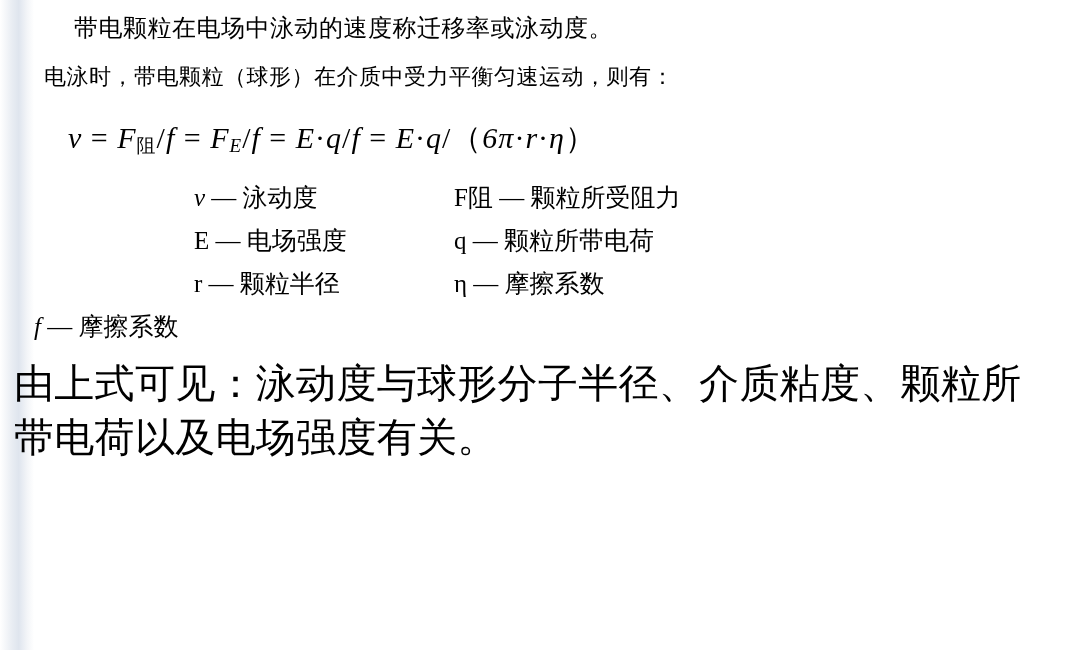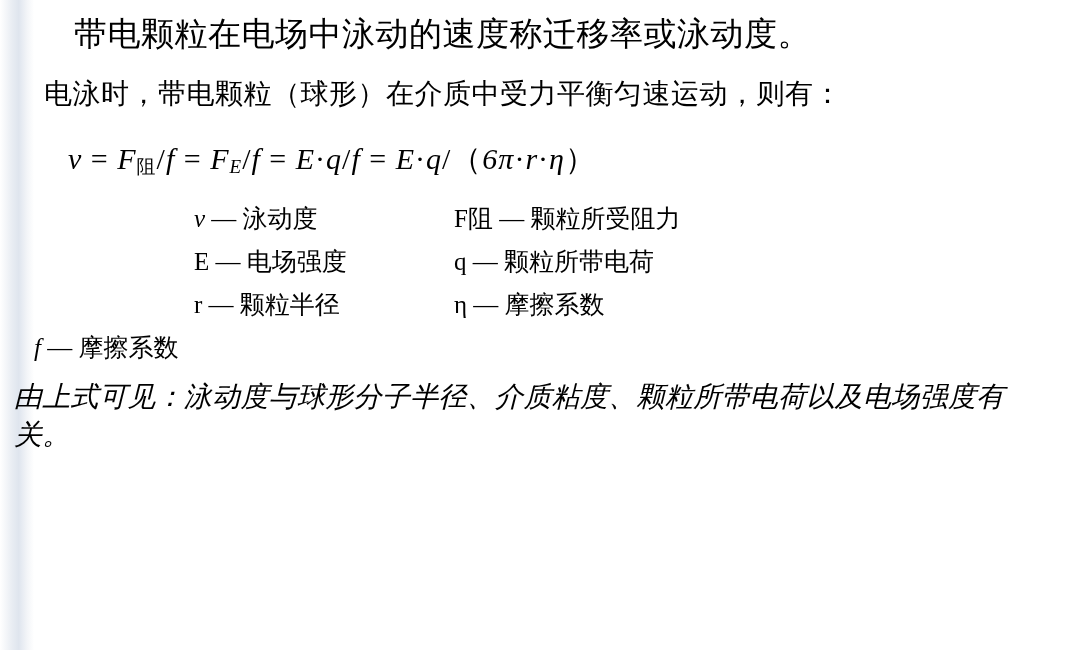--- a/index.html
+++ b/index.html
@@ -28,27 +28,27 @@
   .slide {
     position: relative;
     z-index: 1;
     width: 1073px;
     height: 650px;
     box-sizing: border-box;
     padding: 6px 14px 0 14px;
   }
 
   .line-1 {
-    font-size: 33px;
+    font-size: 24px;
     margin: 6px 0 0 60px;
     letter-spacing: 0.5px;
     white-space: nowrap;
   }
   .line-2 {
-    font-size: 28px;
+    font-size: 22px;
     margin: 18px 0 0 30px;
     letter-spacing: 0.5px;
     white-space: nowrap;
     font-family: Liberation Serif, serif;
   }
 
   .formula {
     font-size: 30px;
     font-style: italic;
     margin: 26px 0 7px 54px;
@@ -92,25 +92,24 @@
   .ital {
     font-style: italic;
   }
   .sub-sm {
     font-size: 17px;
     font-style: italic;
     vertical-align: -3px;
   }
 
   .para {
-    font-size: 28px;
+    font-size: 40px;
     line-height: 1.35;
     margin: 14px 0 0 0;
     letter-spacing: 0.3px;
-    font-style: italic;
   }
   .para.second {
     margin-top: 26px;
   }
 </style>
 </head>
 <body>
 
 <div class="left-band"></div>
 

